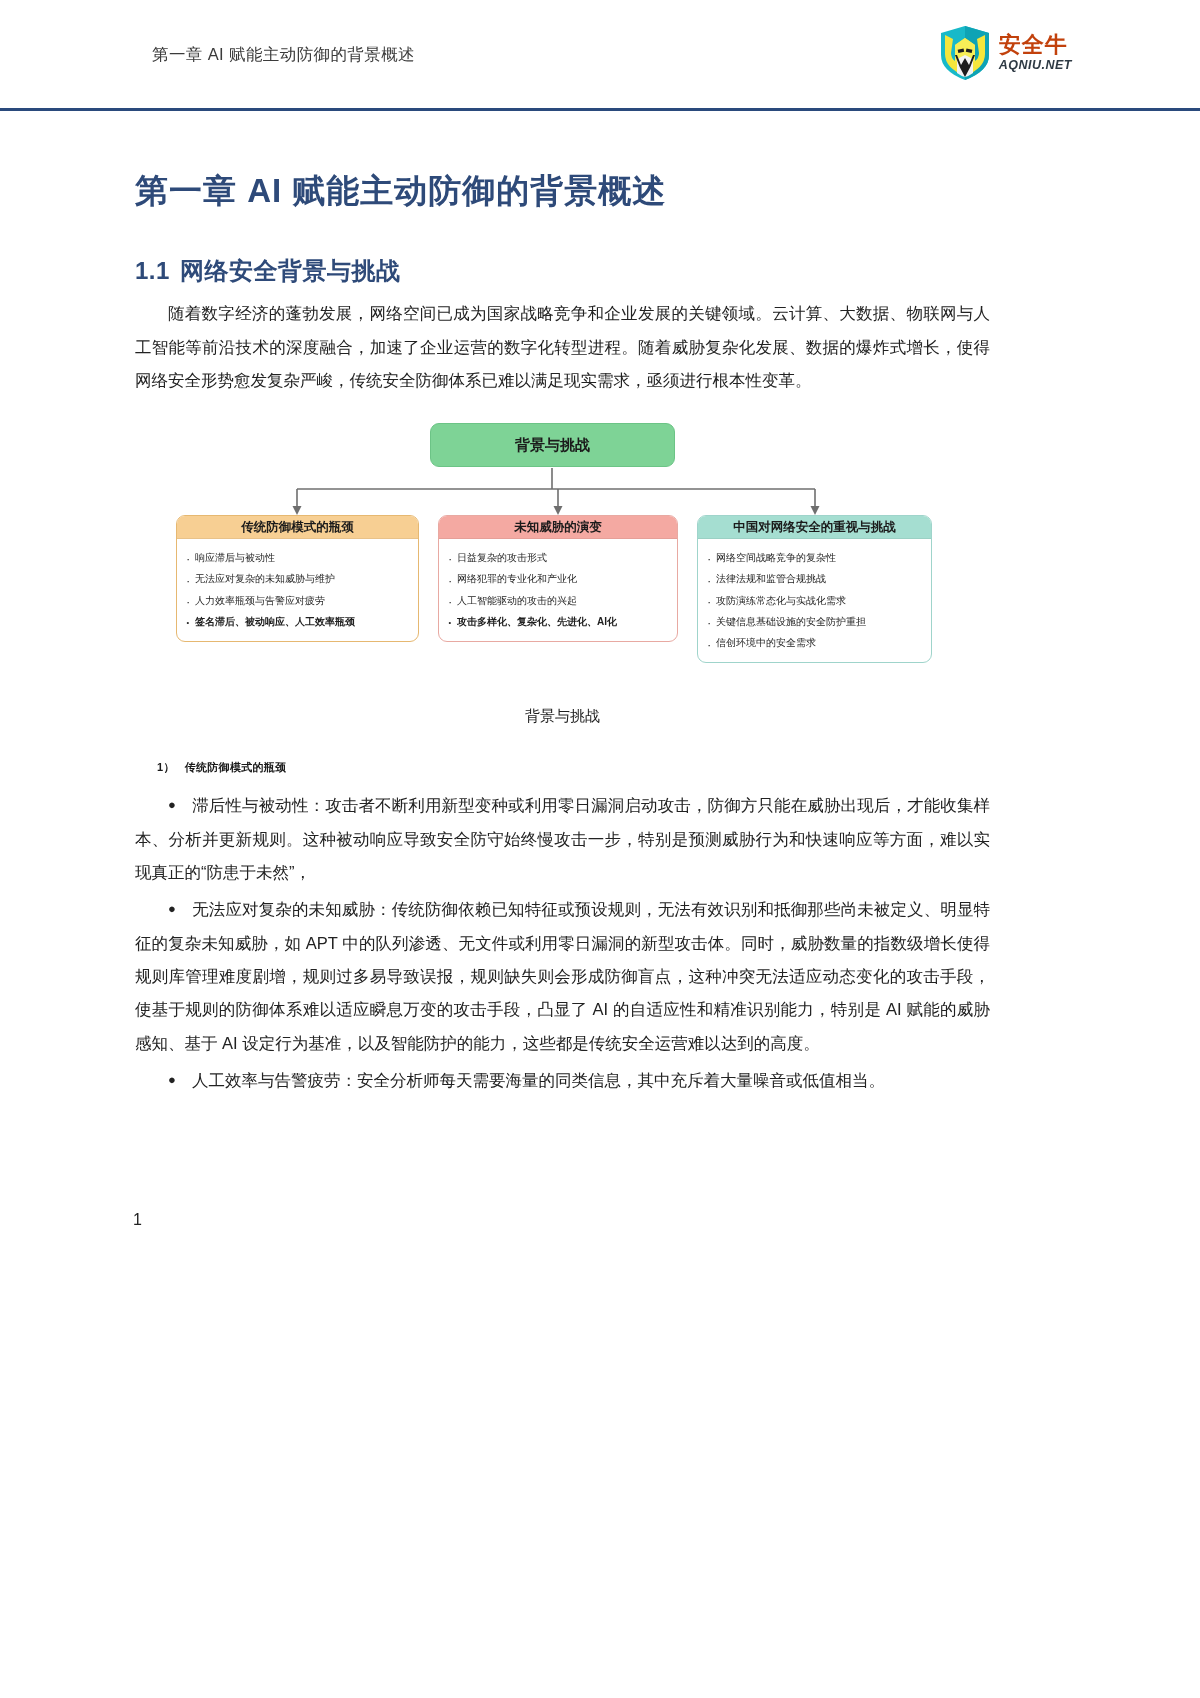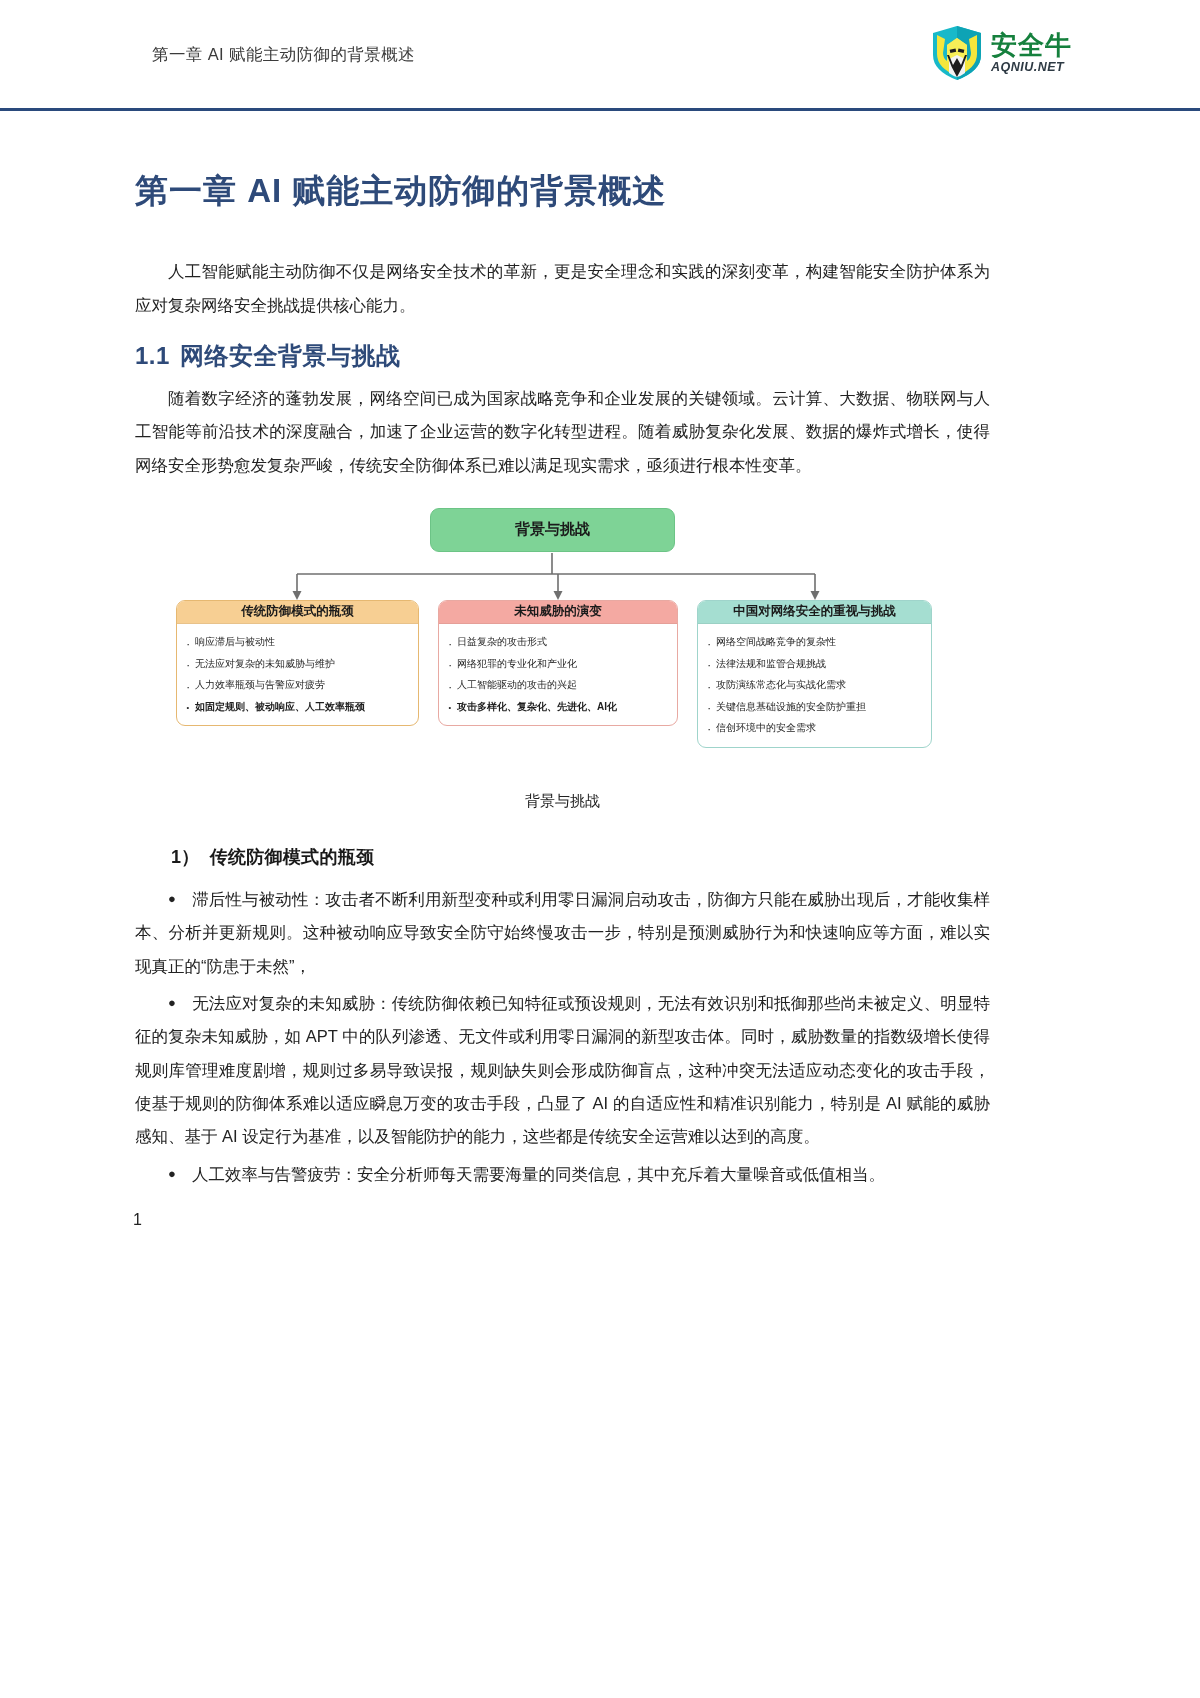--- a/index.html
+++ b/index.html
@@ -56,23 +56,23 @@
     position: relative;
     top: -2px;
   }
   .logo-mark { width: 52px; height: 56px; display:block; }
   .logo-text-block {
     display: flex;
     flex-direction: column;
     line-height: 1;
   }
   .logo-cn {
-    font-size: 26px;
-    font-weight: bold;
-    color: #15803d;
+    font-size: 22px;
+    font-weight: bold;
+    color: #c2410c;
     letter-spacing: 1px;
   }
   .logo-en {
     font-size: 12.5px;
     font-weight: bold;
     font-style: italic;
     color: #2e3a44;
     letter-spacing: 0.5px;
     margin-top: 3px;
   }
@@ -196,21 +196,21 @@
   .diagram-caption {
     text-align: center;
     font-size: 15px;
     color: #1f1f1f;
     margin: 14px 0 0 0;
     width: 855px;
   }
 
   
   h3.sub-heading {
-    font-size: 18px;
+    font-size: 11px;
     font-weight: bold;
     color: #1a1a1a;
     margin: 34px 0 14px 0;
     text-indent: 2em;
     letter-spacing: 0.3px;
   }
   h3.sub-heading .idx { margin-right: 10px; }
 
   ul.bullets {
     list-style: none;
@@ -269,21 +269,20 @@
         <span class="logo-en">AQNIU.NET</span>
       </span>
     </div>
   </div>
   <div class="header-rule"></div>
 
   <div class="content">
 
     <h1 class="doc-title">第一章  AI 赋能主动防御的背景概述</h1>
 
-    <p class="body-text">人工智能赋能主动防御不仅是网络安全技术的革新，更是安全理念和实践的深刻变革，构建智能安全防护体系为应对复杂网络安全挑战提供核心能力。</p>
 
     <h2 class="section-title">
       <span class="num">1.1</span><span>网络安全背景与挑战</span>
     </h2>
 
     <p class="body-text">随着数字经济的蓬勃发展，网络空间已成为国家战略竞争和企业发展的关键领域。云计算、大数据、物联网与人工智能等前沿技术的深度融合，加速了企业运营的数字化转型进程。随着威胁复杂化发展、数据的爆炸式增长，使得网络安全形势愈发复杂严峻，传统安全防御体系已难以满足现实需求，亟须进行根本性变革。</p>
 
     <div class="diagram">
 
       <svg class="diagram-svg" viewBox="0 0 855 270">
@@ -302,21 +301,21 @@
       </svg>
 
       <div class="node-root">背景与挑战</div>
 
       <div class="branch branch-1">
         <div class="bhead">传统防御模式的瓶颈</div>
         <ul>
           <li>响应滞后与被动性</li>
           <li>无法应对复杂的未知威胁与维护</li>
           <li>人力效率瓶颈与告警应对疲劳</li>
-          <li class="bold">如固定规则、被动响应、人工效率瓶颈</li>
+          <li class="bold">签名滞后、被动响应、人工效率瓶颈</li>
         </ul>
       </div>
 
       <div class="branch branch-2">
         <div class="bhead">未知威胁的演变</div>
         <ul>
           <li>日益复杂的攻击形式</li>
           <li>网络犯罪的专业化和产业化</li>
           <li>人工智能驱动的攻击的兴起</li>
           <li class="bold">攻击多样化、复杂化、先进化、AI化</li>

